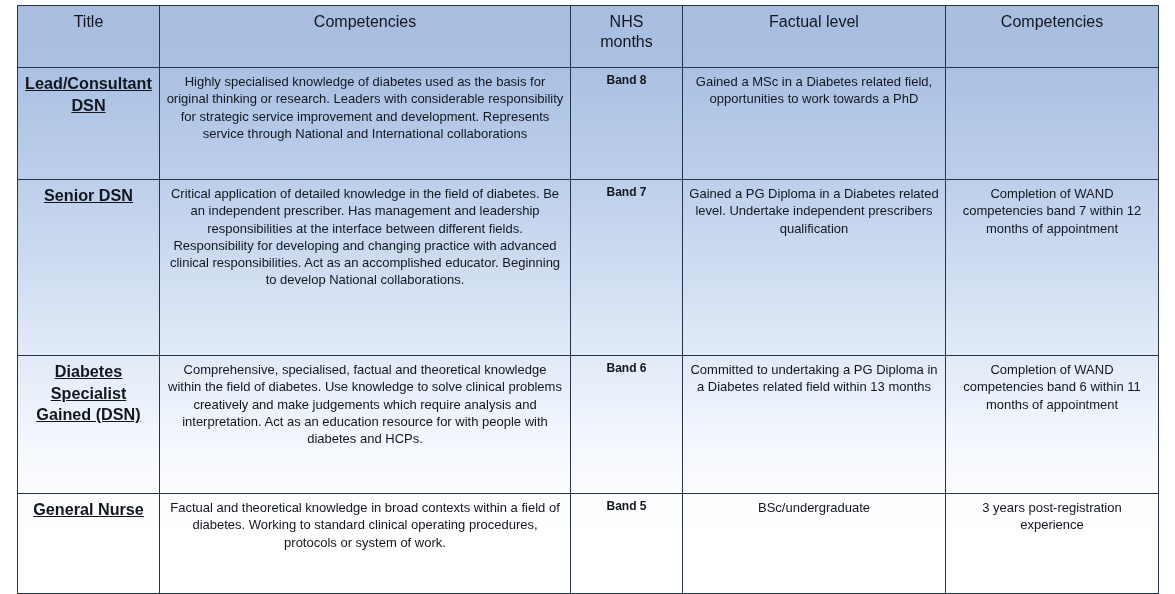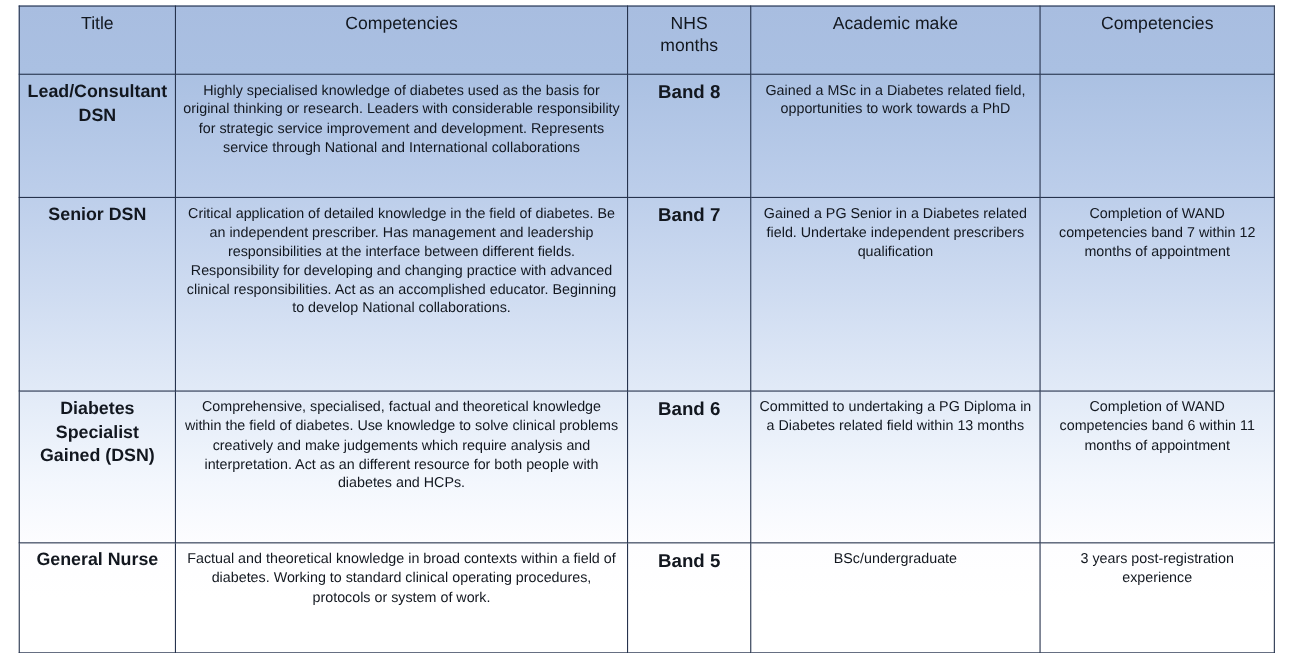--- a/index.html
+++ b/index.html
@@ -69,24 +69,25 @@
 
   
   tbody td {
     font-size: 13px;
     line-height: 1.33;
   }
   td.title-cell {
     font-weight: bold;
     font-size: 16.2px;
     line-height: 1.33;
+    text-decoration: underline;
   }
   td.band-cell {
     font-weight: bold;
-    font-size: 17px;
+    font-size: 12px;
     white-space: nowrap;
   }
   td.desc-cell,
   td.academic-cell,
   td.competency-cell {
     font-weight: normal;
   }
 
   
   tr.row-lead      { height: 112px; }
@@ -107,42 +108,42 @@
       <col class="c-competency">
     </colgroup>
     <thead>
       <tr class="header-row">
         <th>Title</th>
         <th>Competencies</th>
         <th>
           <span>NHS</span><br>
           <span>months</span>
         </th>
-        <th>Academic make</th>
+        <th>Factual level</th>
         <th>Competencies</th>
       </tr>
     </thead>
     <tbody>
       <tr class="row-lead">
         <td class="title-cell">Lead/Consultant DSN</td>
         <td class="desc-cell">Highly specialised knowledge of diabetes used as the basis for original thinking or research.  Leaders with considerable responsibility for strategic service improvement and development. Represents service through National and International collaborations</td>
         <td class="band-cell">Band 8</td>
         <td class="academic-cell">Gained a MSc in a Diabetes related field, opportunities to work towards a PhD</td>
         <td class="competency-cell"></td>
       </tr>
       <tr class="row-senior">
         <td class="title-cell">Senior DSN</td>
         <td class="desc-cell">Critical application of detailed knowledge in the field of diabetes. Be an independent prescriber. Has management and leadership responsibilities at the interface between different fields. Responsibility for developing and changing practice with advanced clinical responsibilities. Act as an accomplished educator. Beginning to develop National collaborations.</td>
         <td class="band-cell">Band 7</td>
-        <td class="academic-cell">Gained a PG Senior in a Diabetes related field. Undertake independent prescribers qualification</td>
+        <td class="academic-cell">Gained a PG Diploma in a Diabetes related level. Undertake independent prescribers qualification</td>
         <td class="competency-cell">Completion of WAND competencies band 7 within 12 months of appointment</td>
       </tr>
       <tr class="row-dsn">
         <td class="title-cell">Diabetes Specialist Gained (DSN)</td>
-        <td class="desc-cell">Comprehensive, specialised, factual and theoretical knowledge within the field of diabetes. Use knowledge to solve clinical problems creatively and make judgements which require analysis and interpretation. Act as an different resource for both people with diabetes and HCPs.</td>
+        <td class="desc-cell">Comprehensive, specialised, factual and theoretical knowledge within the field of diabetes. Use knowledge to solve clinical problems creatively and make judgements which require analysis and interpretation. Act as an education resource for with people with diabetes and HCPs.</td>
         <td class="band-cell">Band 6</td>
         <td class="academic-cell">Committed to undertaking a PG Diploma in a Diabetes related field within 13 months</td>
         <td class="competency-cell">Completion of WAND competencies band 6 within 11 months of appointment</td>
       </tr>
       <tr class="row-general">
         <td class="title-cell">General Nurse</td>
         <td class="desc-cell">Factual and theoretical knowledge in broad contexts within a field of diabetes. Working to standard clinical operating procedures, protocols or system of work.</td>
         <td class="band-cell">Band 5</td>
         <td class="academic-cell">BSc/undergraduate</td>
         <td class="competency-cell">3 years post-registration experience</td>

